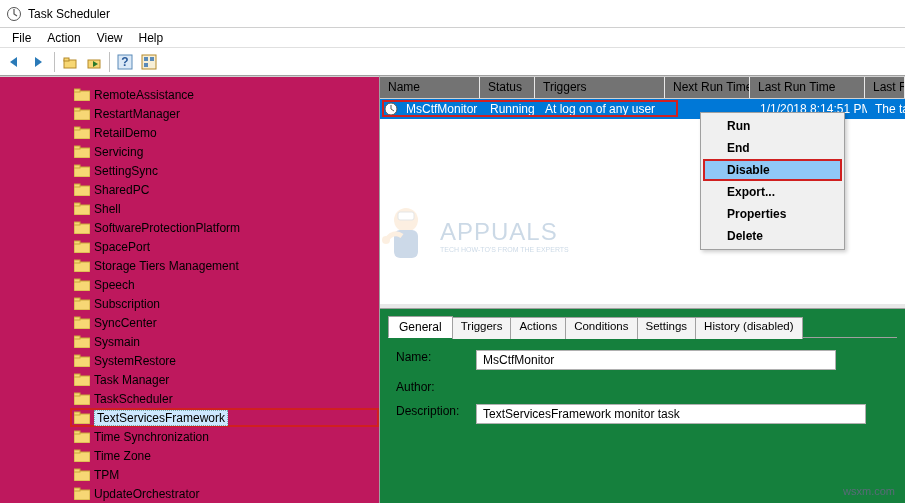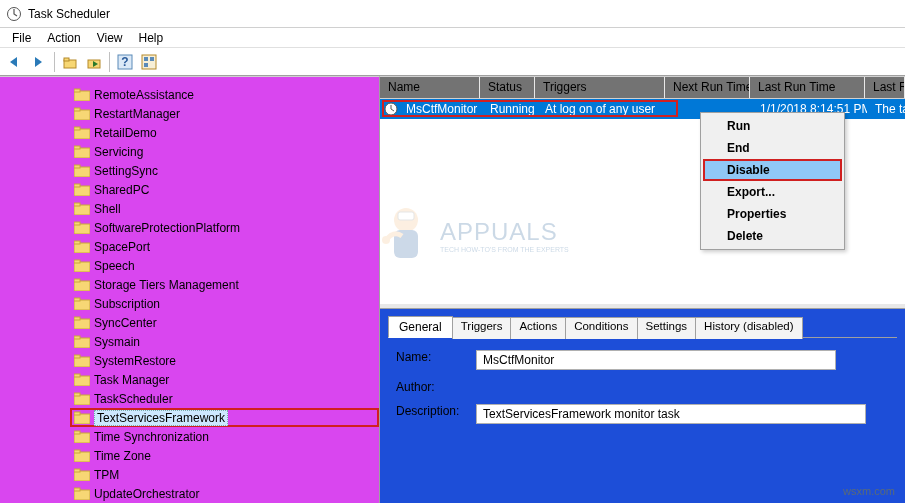--- a/index.html
+++ b/index.html
@@ -10,21 +10,21 @@
 .titlebar .title { font-size: 12px; }
 
 .menubar { height: 20px; display: flex; align-items: center; padding: 0 4px; border-bottom: 1px solid #e0e0e0; }
 .menubar span { padding: 2px 8px; cursor: default; }
 
 .toolbar { height: 28px; display: flex; align-items: center; padding: 0 4px; border-bottom: 1px solid #a0a0a0; gap: 2px; }
 .toolbar .tbtn { width: 22px; height: 22px; display: flex; align-items: center; justify-content: center; border: 1px solid transparent; }
 .toolbar .sep { width: 1px; height: 20px; background: #c0c0c0; margin: 0 2px; }
 
 .main { display: flex; height: calc(100% - 76px); }
-.tree-pane { width: 380px; border-right: 1px solid #a0a0a0; overflow: hidden; padding-top: 2px; background: #d946ef; border-top: 1px solid #d0d0d0; }
+.tree-pane { width: 380px; border-right: 1px solid #a0a0a0; overflow: hidden; padding-top: 2px; background: #be185d; border-top: 1px solid #d0d0d0; }
 .tree { padding-left: 70px; padding-top: 6px; }
 .tree-item { display: flex; align-items: center; height: 19px; gap: 4px; padding-left: 4px; white-space: nowrap; }
 .tree-item .folder { width: 16px; height: 13px; }
 .tree-item.selected { border: 2px solid #d02020; padding-left: 2px; }
 .tree-item.selected .label { background: #cde8ff; border: 1px dotted #7aa; padding: 0 2px; }
 
 .right-pane { flex: 1; display: flex; flex-direction: column; border-top: 1px solid #d0d0d0; overflow: hidden; }
 .task-list { flex: 1.2; border-bottom: 4px solid #e8e8e8; position: relative; }
 .columns { display: flex; height: 22px; border-bottom: 1px solid #d0d0d0; background: #737373; }
 .columns .col { padding: 3px 8px; border-right: 1px solid #e8e8e8; white-space: nowrap; overflow: hidden; }
@@ -33,21 +33,21 @@
 .task-row .task-icon { width: 14px; height: 14px; margin-left: 4px; flex-shrink: 0; }
 .col-name, .cell-name { width: 100px; }
 .col-status, .cell-status { width: 55px; }
 .col-triggers, .cell-triggers { width: 130px; }
 .col-next, .cell-next { width: 85px; }
 .col-last, .cell-last { width: 115px; }
 .col-lastr, .cell-lastr { flex: 1; }
 
 .redbox-row { position: absolute; border: 2px solid #d02020; pointer-events: none; }
 
-.details { flex: 1; border-top: 1px solid #a0a0a0; padding: 4px 8px 0 8px; background: #1d4ed8; overflow: hidden; }
+.details { flex: 1; border-top: 1px solid #a0a0a0; padding: 4px 8px 0 8px; background: #15803d; overflow: hidden; }
 .tabs { display: flex; gap: 0; border-bottom: 1px solid #a0a0a0; margin-top: 2px; }
 .tab { padding: 3px 10px; border: 1px solid #a0a0a0; border-bottom: none; background: #fff; margin-right: -1px; position: relative; }
 .tab.active { background: #fff; border-bottom: 1px solid #fff; top: 1px; }
 .tab:not(.active) { background: #f4f4f4; top: 2px; font-size: 11.5px; padding: 2px 8px; }
 .detail-body { padding: 12px 8px; }
 .detail-row { display: flex; align-items: flex-start; margin-bottom: 10px; }
 .detail-row .lbl { width: 80px; }
 .detail-row .val { border: 1px solid #b0b0b0; padding: 2px 6px; min-width: 360px; background: #fff; }
 .detail-row .val.plain { border: none; background: none; padding: 2px 0; }
 
@@ -211,30 +211,30 @@
           </span>
           <span class="label">SpacePort</span>
         </div>
         <div class="tree-item">
           <span class="folder">
             <svg width="16" height="13">
               <rect x="0" y="3" width="16" height="10" fill="#f7d774" stroke="#c9a63a"></rect>
               <rect x="0" y="1" width="6" height="3" fill="#f7d774" stroke="#c9a63a"></rect>
             </svg>
           </span>
+          <span class="label">Storage Tiers Management</span>
+        </div>
+        <div class="tree-item">
+          <span class="folder">
+            <svg width="16" height="13">
+              <rect x="0" y="3" width="16" height="10" fill="#f7d774" stroke="#c9a63a"></rect>
+              <rect x="0" y="1" width="6" height="3" fill="#f7d774" stroke="#c9a63a"></rect>
+            </svg>
+          </span>
           <span class="label">Speech</span>
-        </div>
-        <div class="tree-item">
-          <span class="folder">
-            <svg width="16" height="13">
-              <rect x="0" y="3" width="16" height="10" fill="#f7d774" stroke="#c9a63a"></rect>
-              <rect x="0" y="1" width="6" height="3" fill="#f7d774" stroke="#c9a63a"></rect>
-            </svg>
-          </span>
-          <span class="label">Storage Tiers Management</span>
         </div>
         <div class="tree-item">
           <span class="folder">
             <svg width="16" height="13">
               <rect x="0" y="3" width="16" height="10" fill="#f7d774" stroke="#c9a63a"></rect>
               <rect x="0" y="1" width="6" height="3" fill="#f7d774" stroke="#c9a63a"></rect>
             </svg>
           </span>
           <span class="label">Subscription</span>
         </div>

